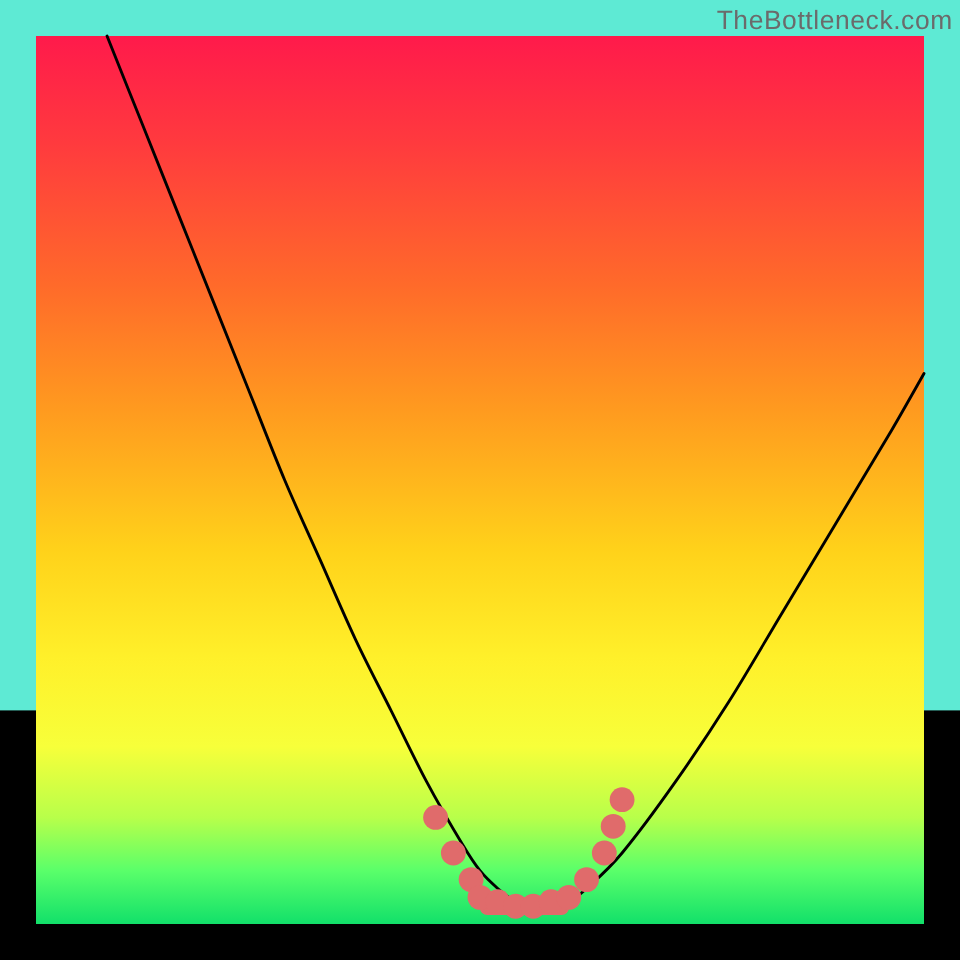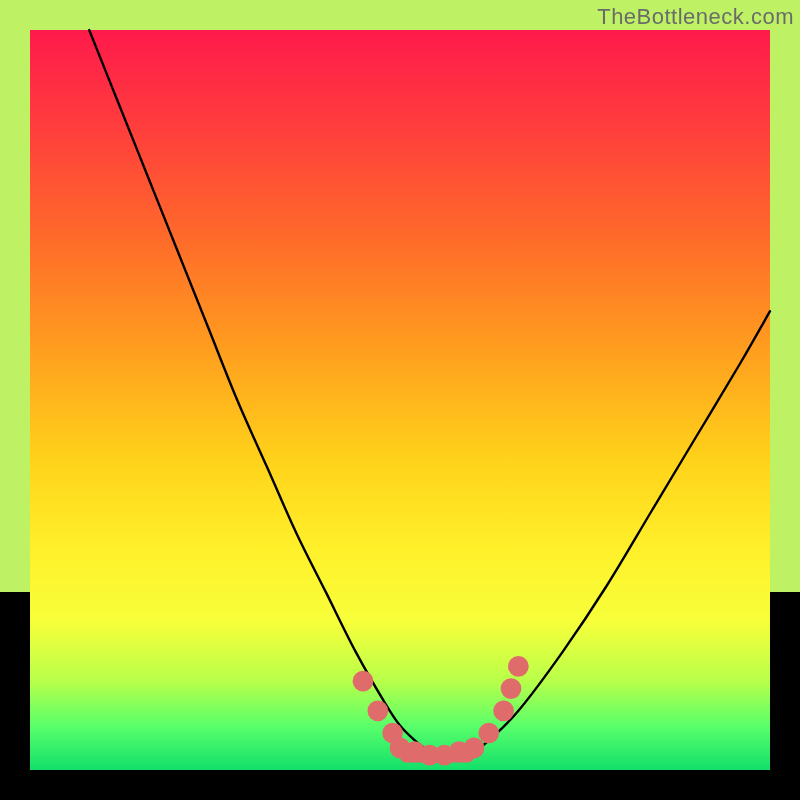--- a/index.html
+++ b/index.html
@@ -8,21 +8,21 @@
     width: 800px;
     height: 800px;
     overflow: hidden;
     background: #000;
     font-family: Arial, Helvetica, sans-serif;
   }
   .frame {
     position: relative;
     width: 800px;
     height: 592px;
-    background: #bef264;
+    background: #5eead4;
   }
   .plot-area {
     position: absolute;
     left: 30px;
     top: 30px;
     width: 740px;
     height: 740px;
     
     background: linear-gradient(to bottom,
       #ff1a4b 0%,

